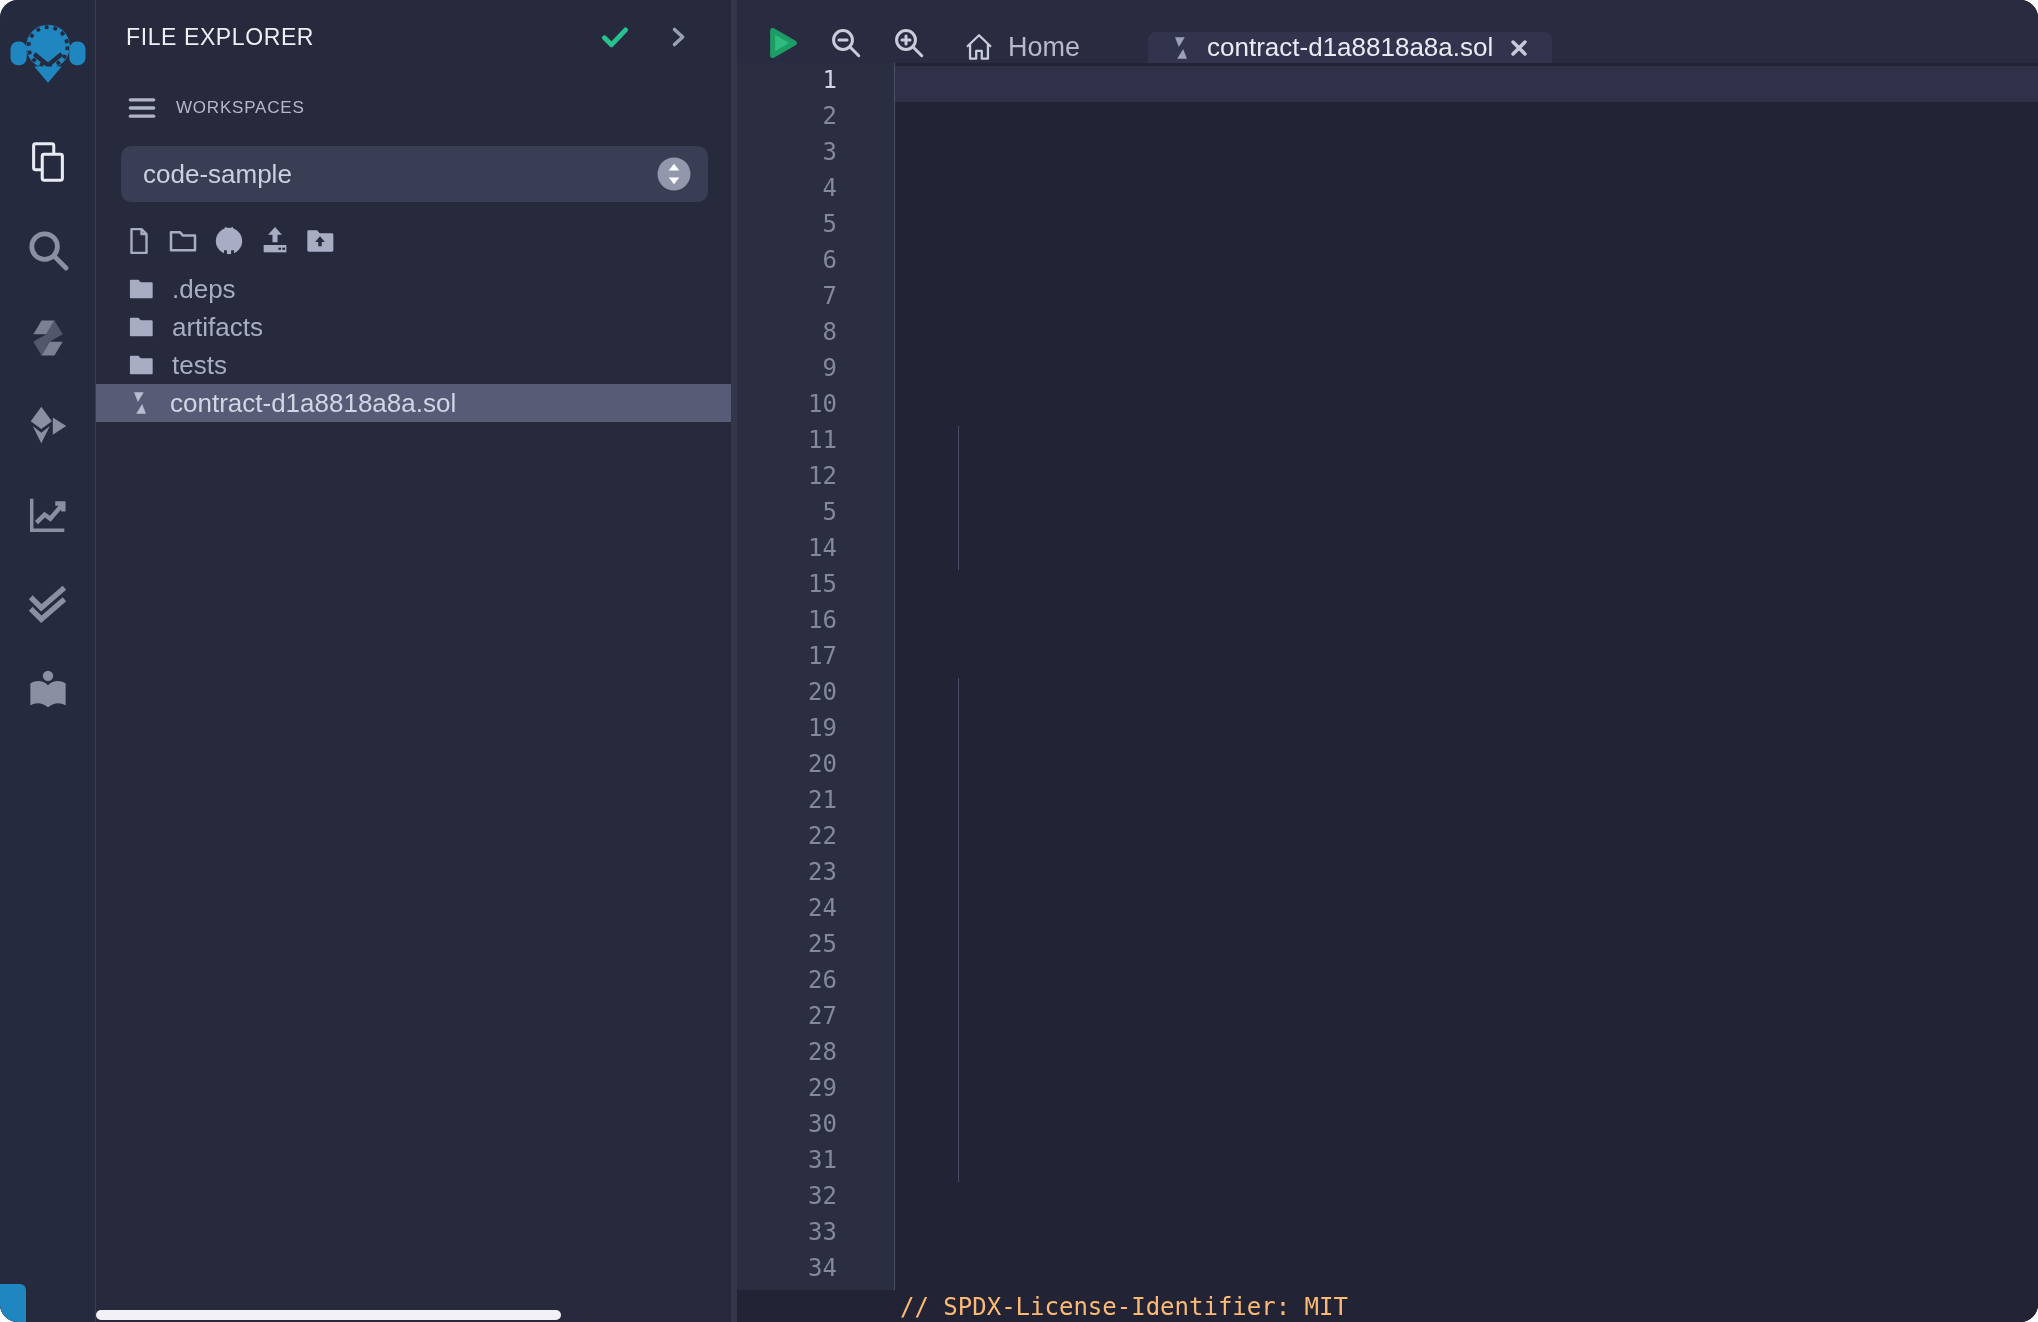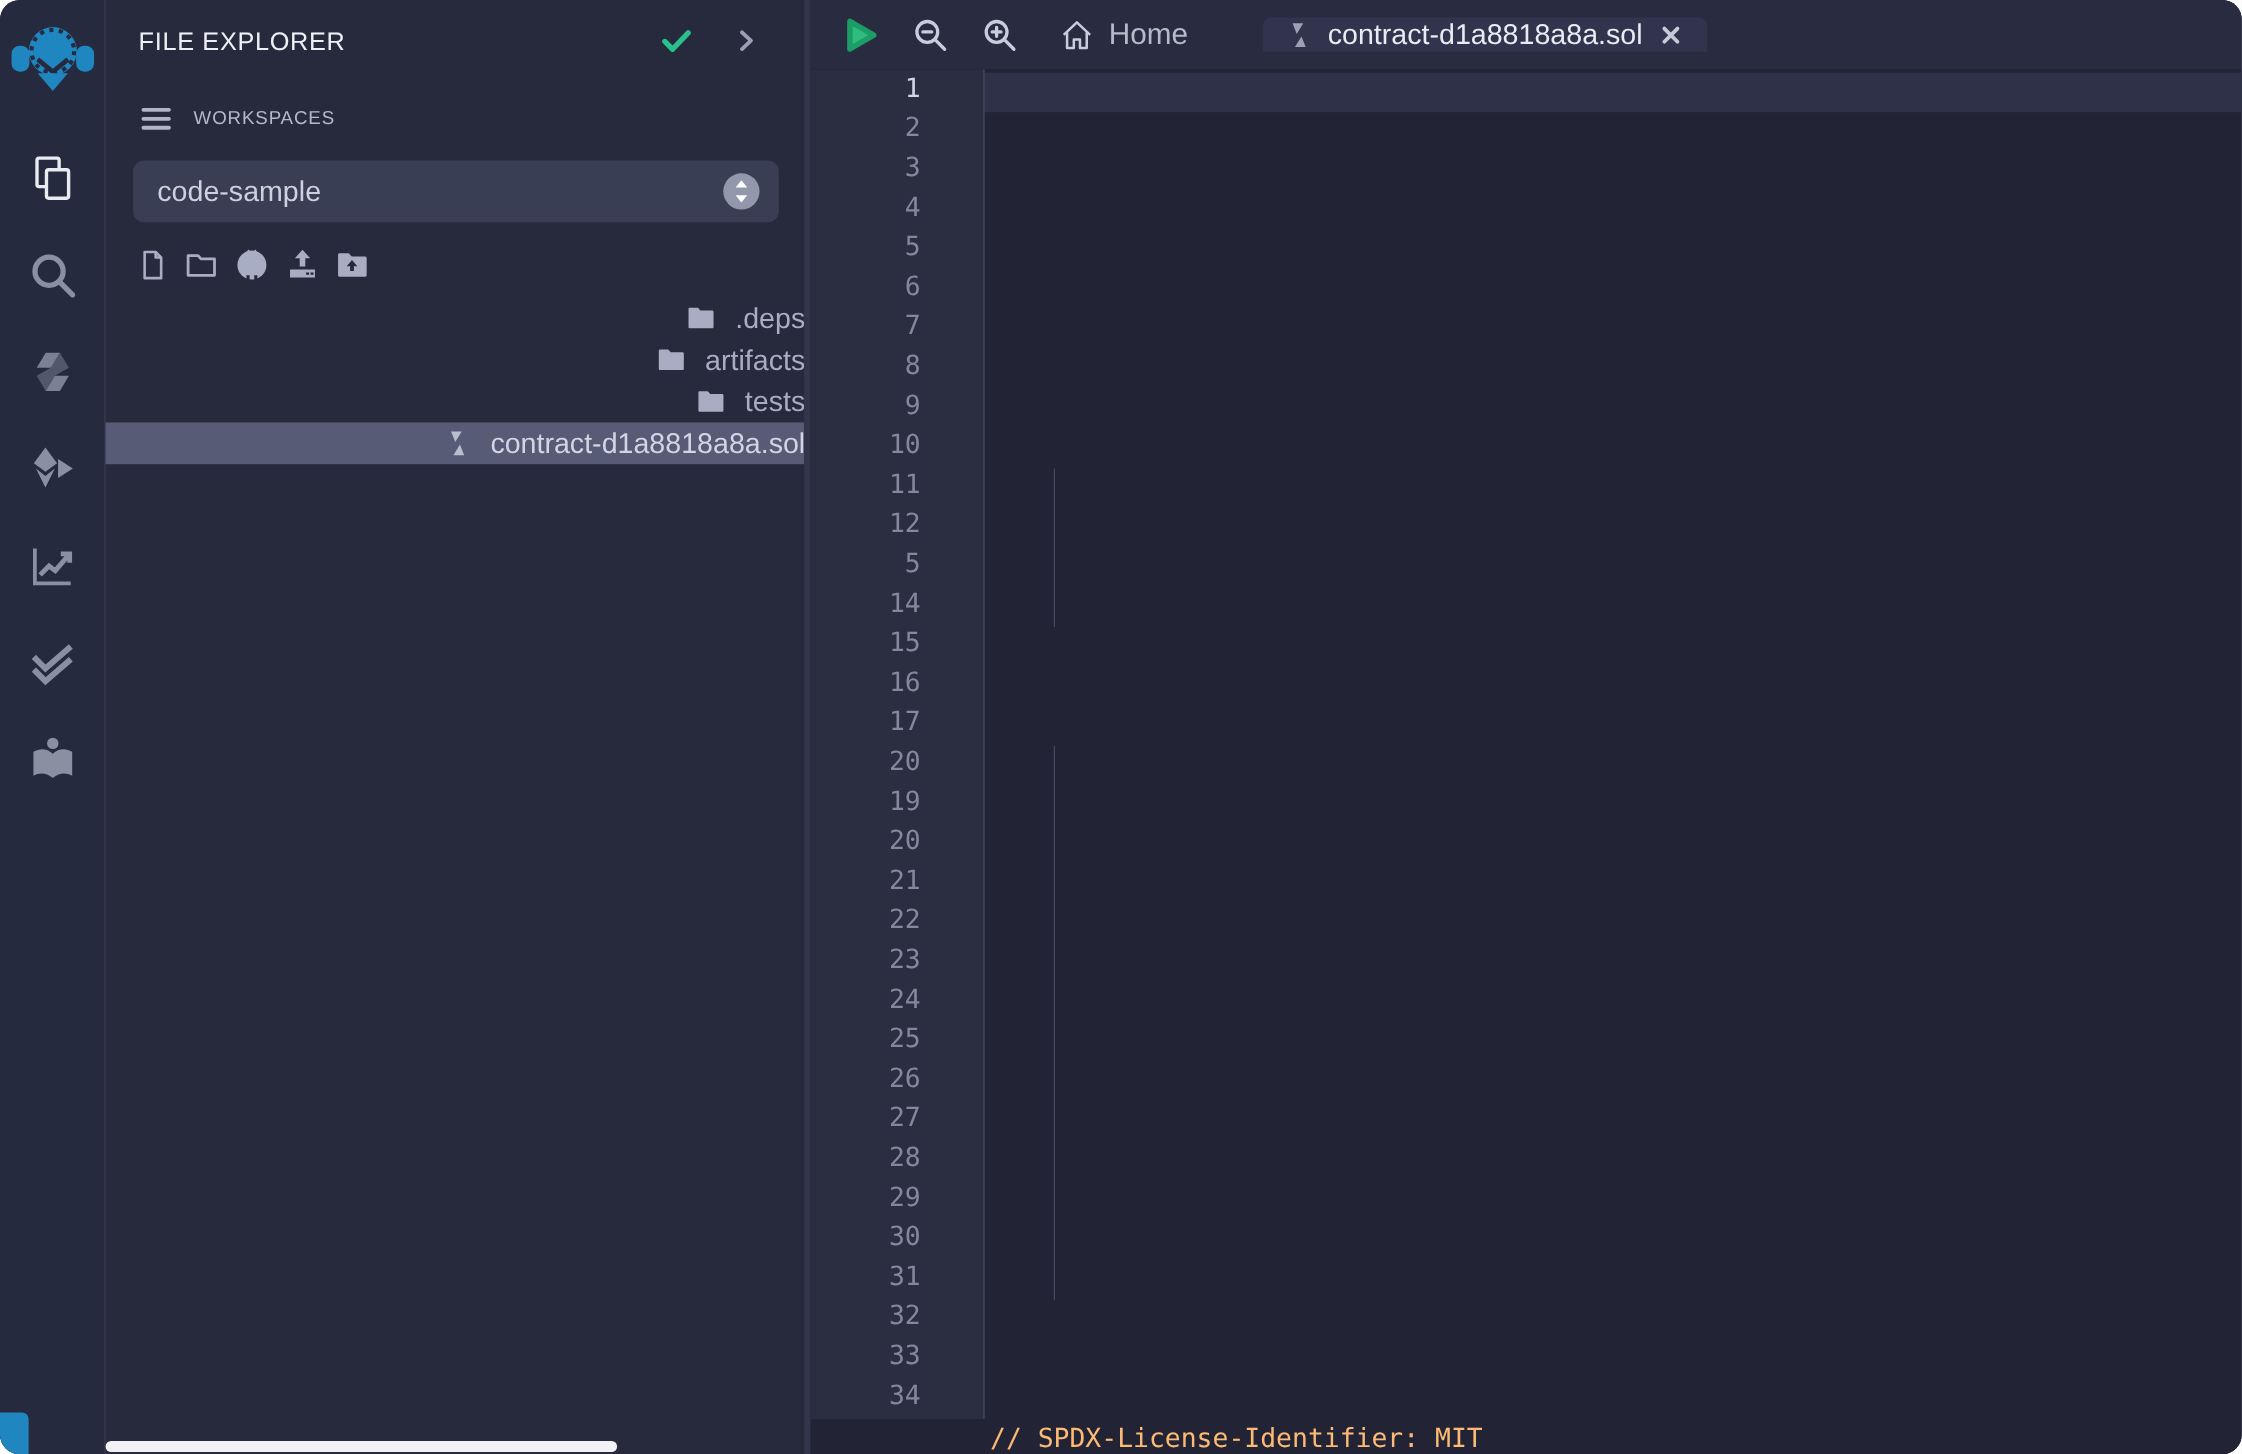--- a/index.html
+++ b/index.html
@@ -20,26 +20,26 @@
   .panel-header{display:flex;align-items:center;padding:20px 40px 0 30px;}
   .panel-title{font-size:23px;font-weight:400;color:#eef0f6;letter-spacing:.6px;margin:0;flex:1;}
   .panel-actions{display:flex;align-items:center;gap:32px;}
   .icon-btn{background:none;border:none;padding:0;cursor:pointer;display:flex;align-items:center;justify-content:center;}
   .ws-row{display:flex;align-items:center;gap:18px;padding:38px 30px 0 30px;color:#b4b8ca;}
   .ws-label{font-size:17px;letter-spacing:.8px;}
   .ws-select{position:relative;margin:22px 24px 0 25px;height:56px;background:#3a3e54;border-radius:10px;display:flex;align-items:center;padding:0 16px 0 22px;cursor:pointer;}
   .ws-value{flex:1;font-size:26px;color:#ccd0e0;}
   .fe-toolbar{display:flex;align-items:center;gap:13px;padding:22px 0 4px 28px;}
   .tree{margin-top:8px;}
-  .tree-row{height:38px;display:flex;align-items:center;gap:17px;padding-left:31px;cursor:pointer;color:#a9adc4;font-size:26px;justify-content:flex-end;}
+  .tree-row{height:38px;display:flex;align-items:center;gap:17px;padding-left:31px;cursor:pointer;color:#a9adc4;font-size:26px;}
   .tree-row.selected{background:#575b75;color:#d2d5e4;}
   .panel-hscroll{position:absolute;left:0;bottom:2px;width:465px;height:10px;background:#f2f2f6;border-radius:5px;cursor:pointer;}
   
   .editor{position:absolute;left:731px;top:0;right:0;height:100%;background:#222436;border-left:6px solid #33364b;}
-  .tabbar{position:absolute;left:0;top:0;right:0;height:63px;background:#292c40;display:flex;align-items:center;}
+  .tabbar{position:absolute;left:0;top:0;right:0;height:63px;background:#292c40;display:flex;align-items:flex-end;}
   .ed-toolbar{display:flex;align-items:center;gap:27px;padding:0 28px 0 24px;}
   .tab-home{display:flex;align-items:center;gap:13px;padding:0 42px 0 8px;cursor:pointer;}
   .tab-home-label{font-size:27px;color:#b6bac8;}
   .tab{display:flex;align-items:center;gap:13px;padding:0 20px;background:#31344c;border-radius:8px 8px 0 0;cursor:pointer;margin-left:26px;}
   .tab-label{font-size:26px;color:#e9ebf4;}
   .tab-filler{flex:1;background:#24263a;}
   
   .code-wrap{position:absolute;left:0;top:63px;right:0;bottom:0;background:#222436;overflow:hidden;}
   .hl-line{position:absolute;left:0;right:0;top:3px;height:36px;background:#2e3148;}
   .gutter{position:absolute;left:0;top:0;bottom:0;width:158px;background:#2b2d41;border-right:1px solid #4a4e66;padding-top:3px;box-sizing:border-box;}

